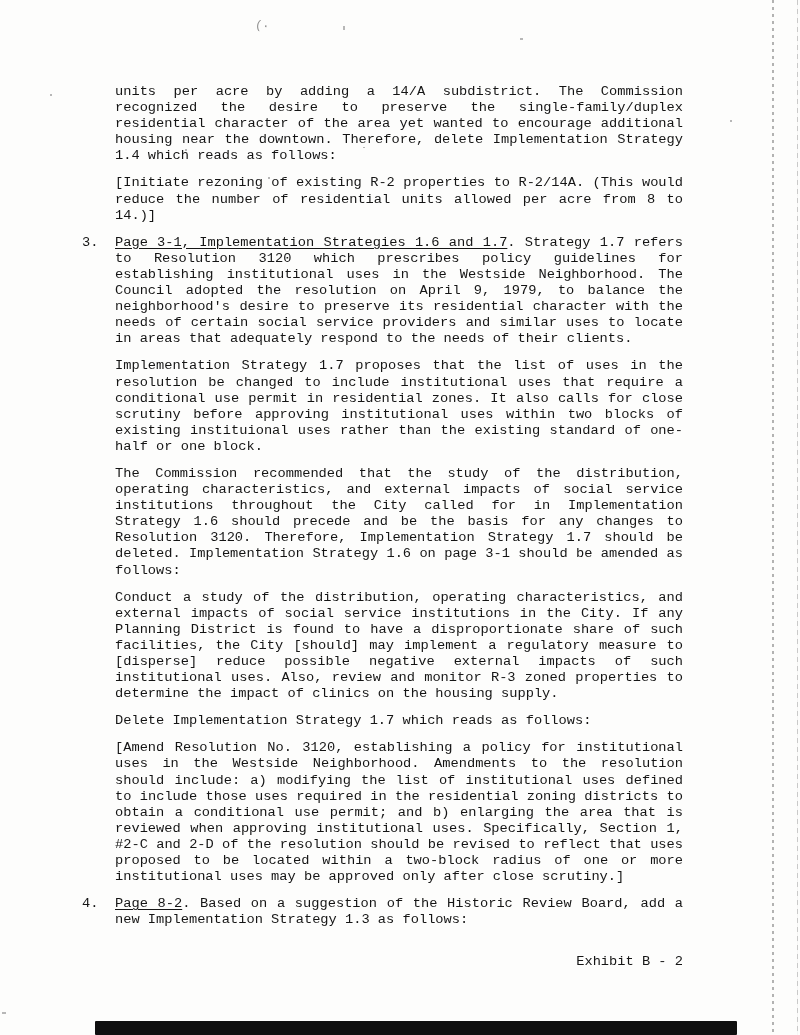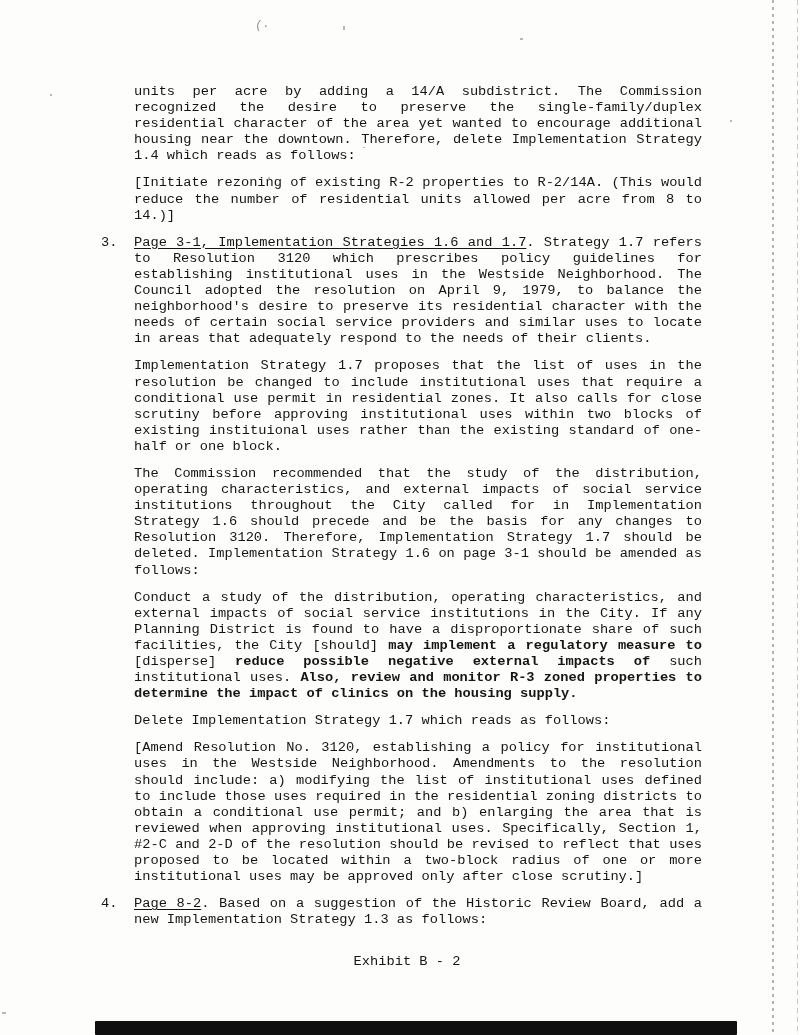--- a/index.html
+++ b/index.html
@@ -8,31 +8,31 @@
     width:800px; height:1035px;
     background:#fdfdfc;
     overflow:hidden;
     font-family:"Liberation Mono","DejaVu Sans Mono",monospace;
     font-size:13.7px;
     line-height:16.1px;
     color:#151515;
   }
   .content {
     position:absolute;
-    left:134px; top:84px;
+    left:115px; top:84px;
     width:568px;
     text-align:justify;
   }
   .content p { margin:0 0 11px 0; }
   .quote { margin-left:65px; }
   .item { position:relative; }
   .num { position:absolute; left:-33px; top:0; }
   .u { text-decoration:underline; text-underline-offset:2px;font-family:Liberation Mono, monospace; }
-  b { font-weight:bold; }
-  .footer { margin-left:-22px; margin-top:26px; text-align:center; }
+  b { font-weight:normal; }
+  .footer { margin-left:-22px; margin-top:26px; text-align:right; }
 
   
   .edge-line-1 {
     position:absolute; left:772px; top:0; width:2px; height:1035px;
     background:repeating-linear-gradient(180deg, rgba(45,45,45,.65) 0 3px, rgba(45,45,45,0) 3px 7px);
     opacity:.55;
   }
   .edge-line-2 {
     position:absolute; left:797px; top:0; width:1px; height:1035px;
     background:repeating-linear-gradient(180deg, rgba(95,95,95,.55) 0 5px, rgba(95,95,95,.08) 5px 9px);

